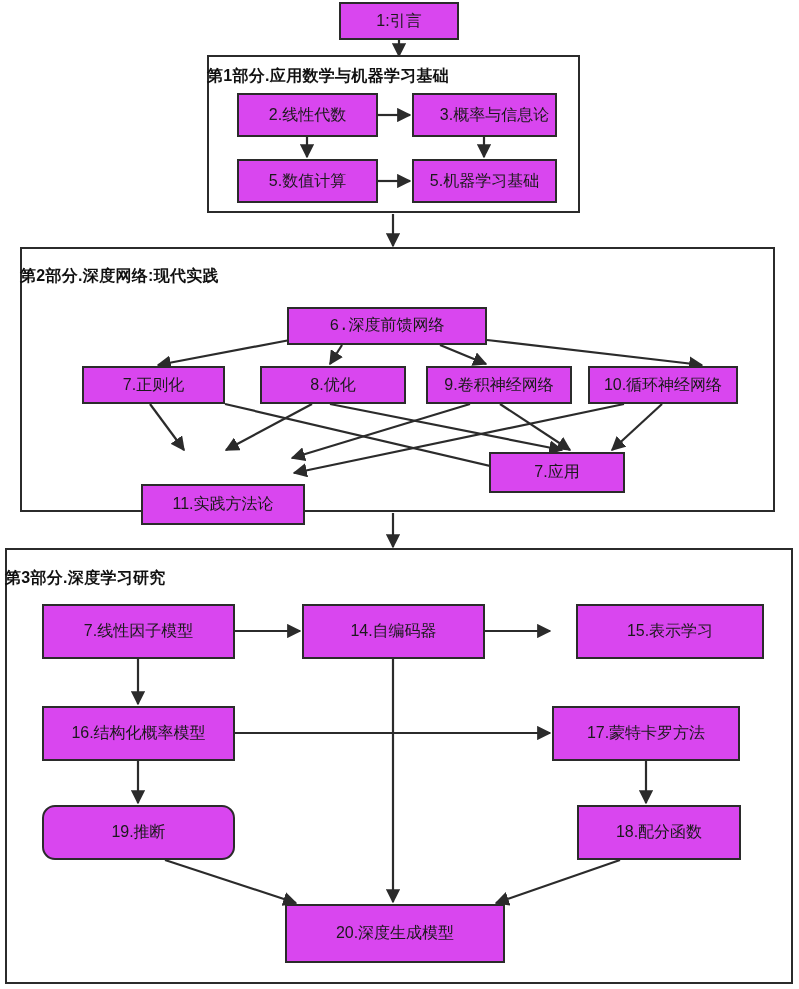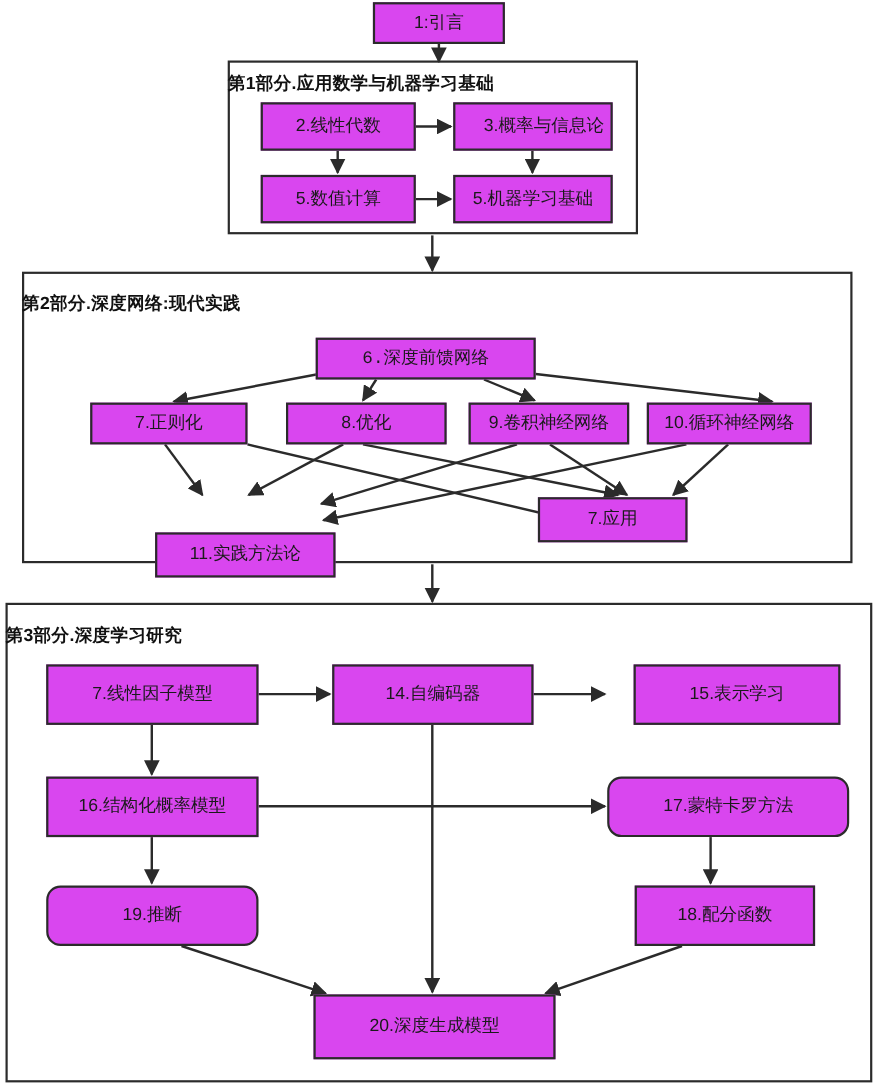--- a/index.html
+++ b/index.html
@@ -127,18 +127,18 @@
   <div class="node" style="left:260px; top:366px; width:146px; height:38px;">8.优化</div>
   <div class="node" style="left:426px; top:366px; width:146px; height:38px;">9.卷积神经网络</div>
   <div class="node" style="left:588px; top:366px; width:150px; height:38px;">10.循环神经网络</div>
   <div class="node" style="left:141px; top:452px; width:164px; height:41px;margin-top:32px;">11.实践方法论</div>
   <div class="node" style="left:489px; top:452px; width:136px; height:41px;">7.应用</div>
 
   <div class="node" style="left:42px; top:604px; width:193px; height:55px;">7.线性因子模型</div>
   <div class="node" style="left:302px; top:604px; width:183px; height:55px;">14.自编码器</div>
   <div class="node" style="left:552px; top:604px; width:188px; height:55px;margin-left:24px;">15.表示学习</div>
   <div class="node" style="left:42px; top:706px; width:193px; height:55px;">16.结构化概率模型</div>
-  <div class="node" style="left:552px; top:706px; width:220px; height:55px;border-radius:13px;">17.蒙特卡罗方法</div>
+  <div class="node" style="left:552px; top:706px; width:188px; height:55px;">17.蒙特卡罗方法</div>
   <div class="node" style="left:42px; top:805px; width:193px; height:55px;border-radius:13px;">19.推断</div>
   <div class="node" style="left:536px; top:805px; width:164px; height:55px;margin-left:41px;">18.配分函数</div>
   <div class="node" style="left:285px; top:904px; width:220px; height:59px;">20.深度生成模型</div>
 
 </div>
 
 </body></html>

